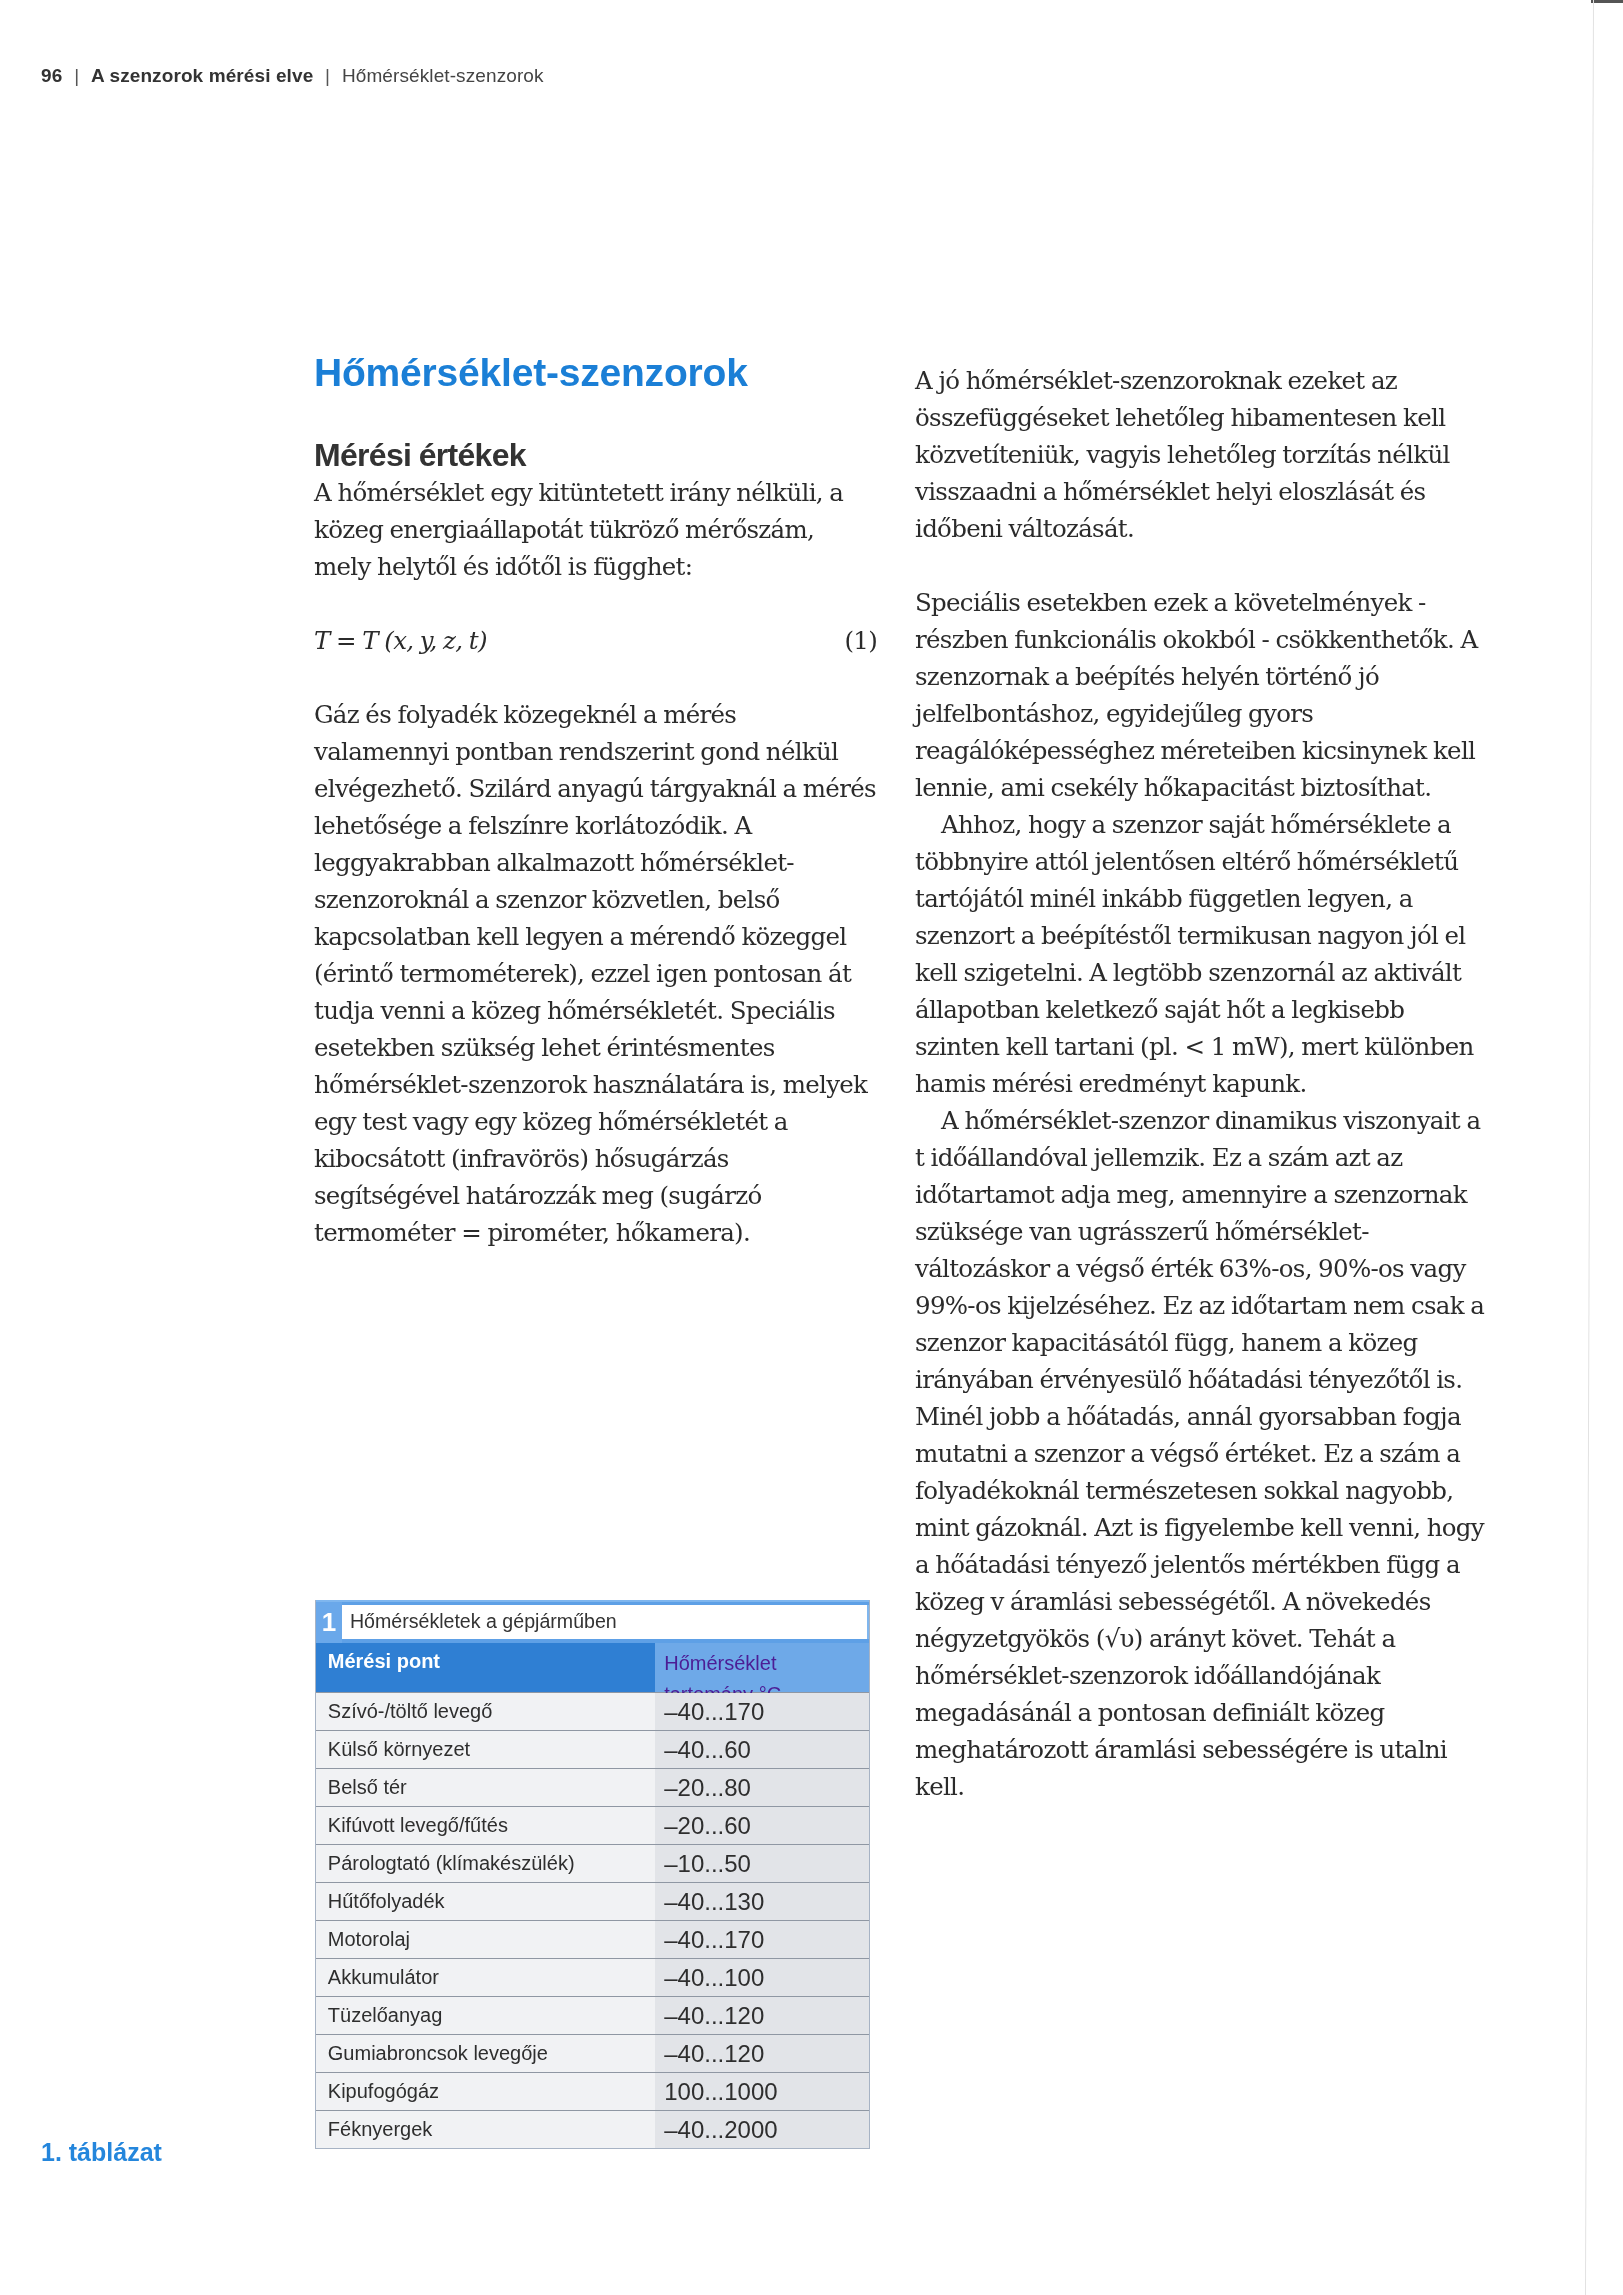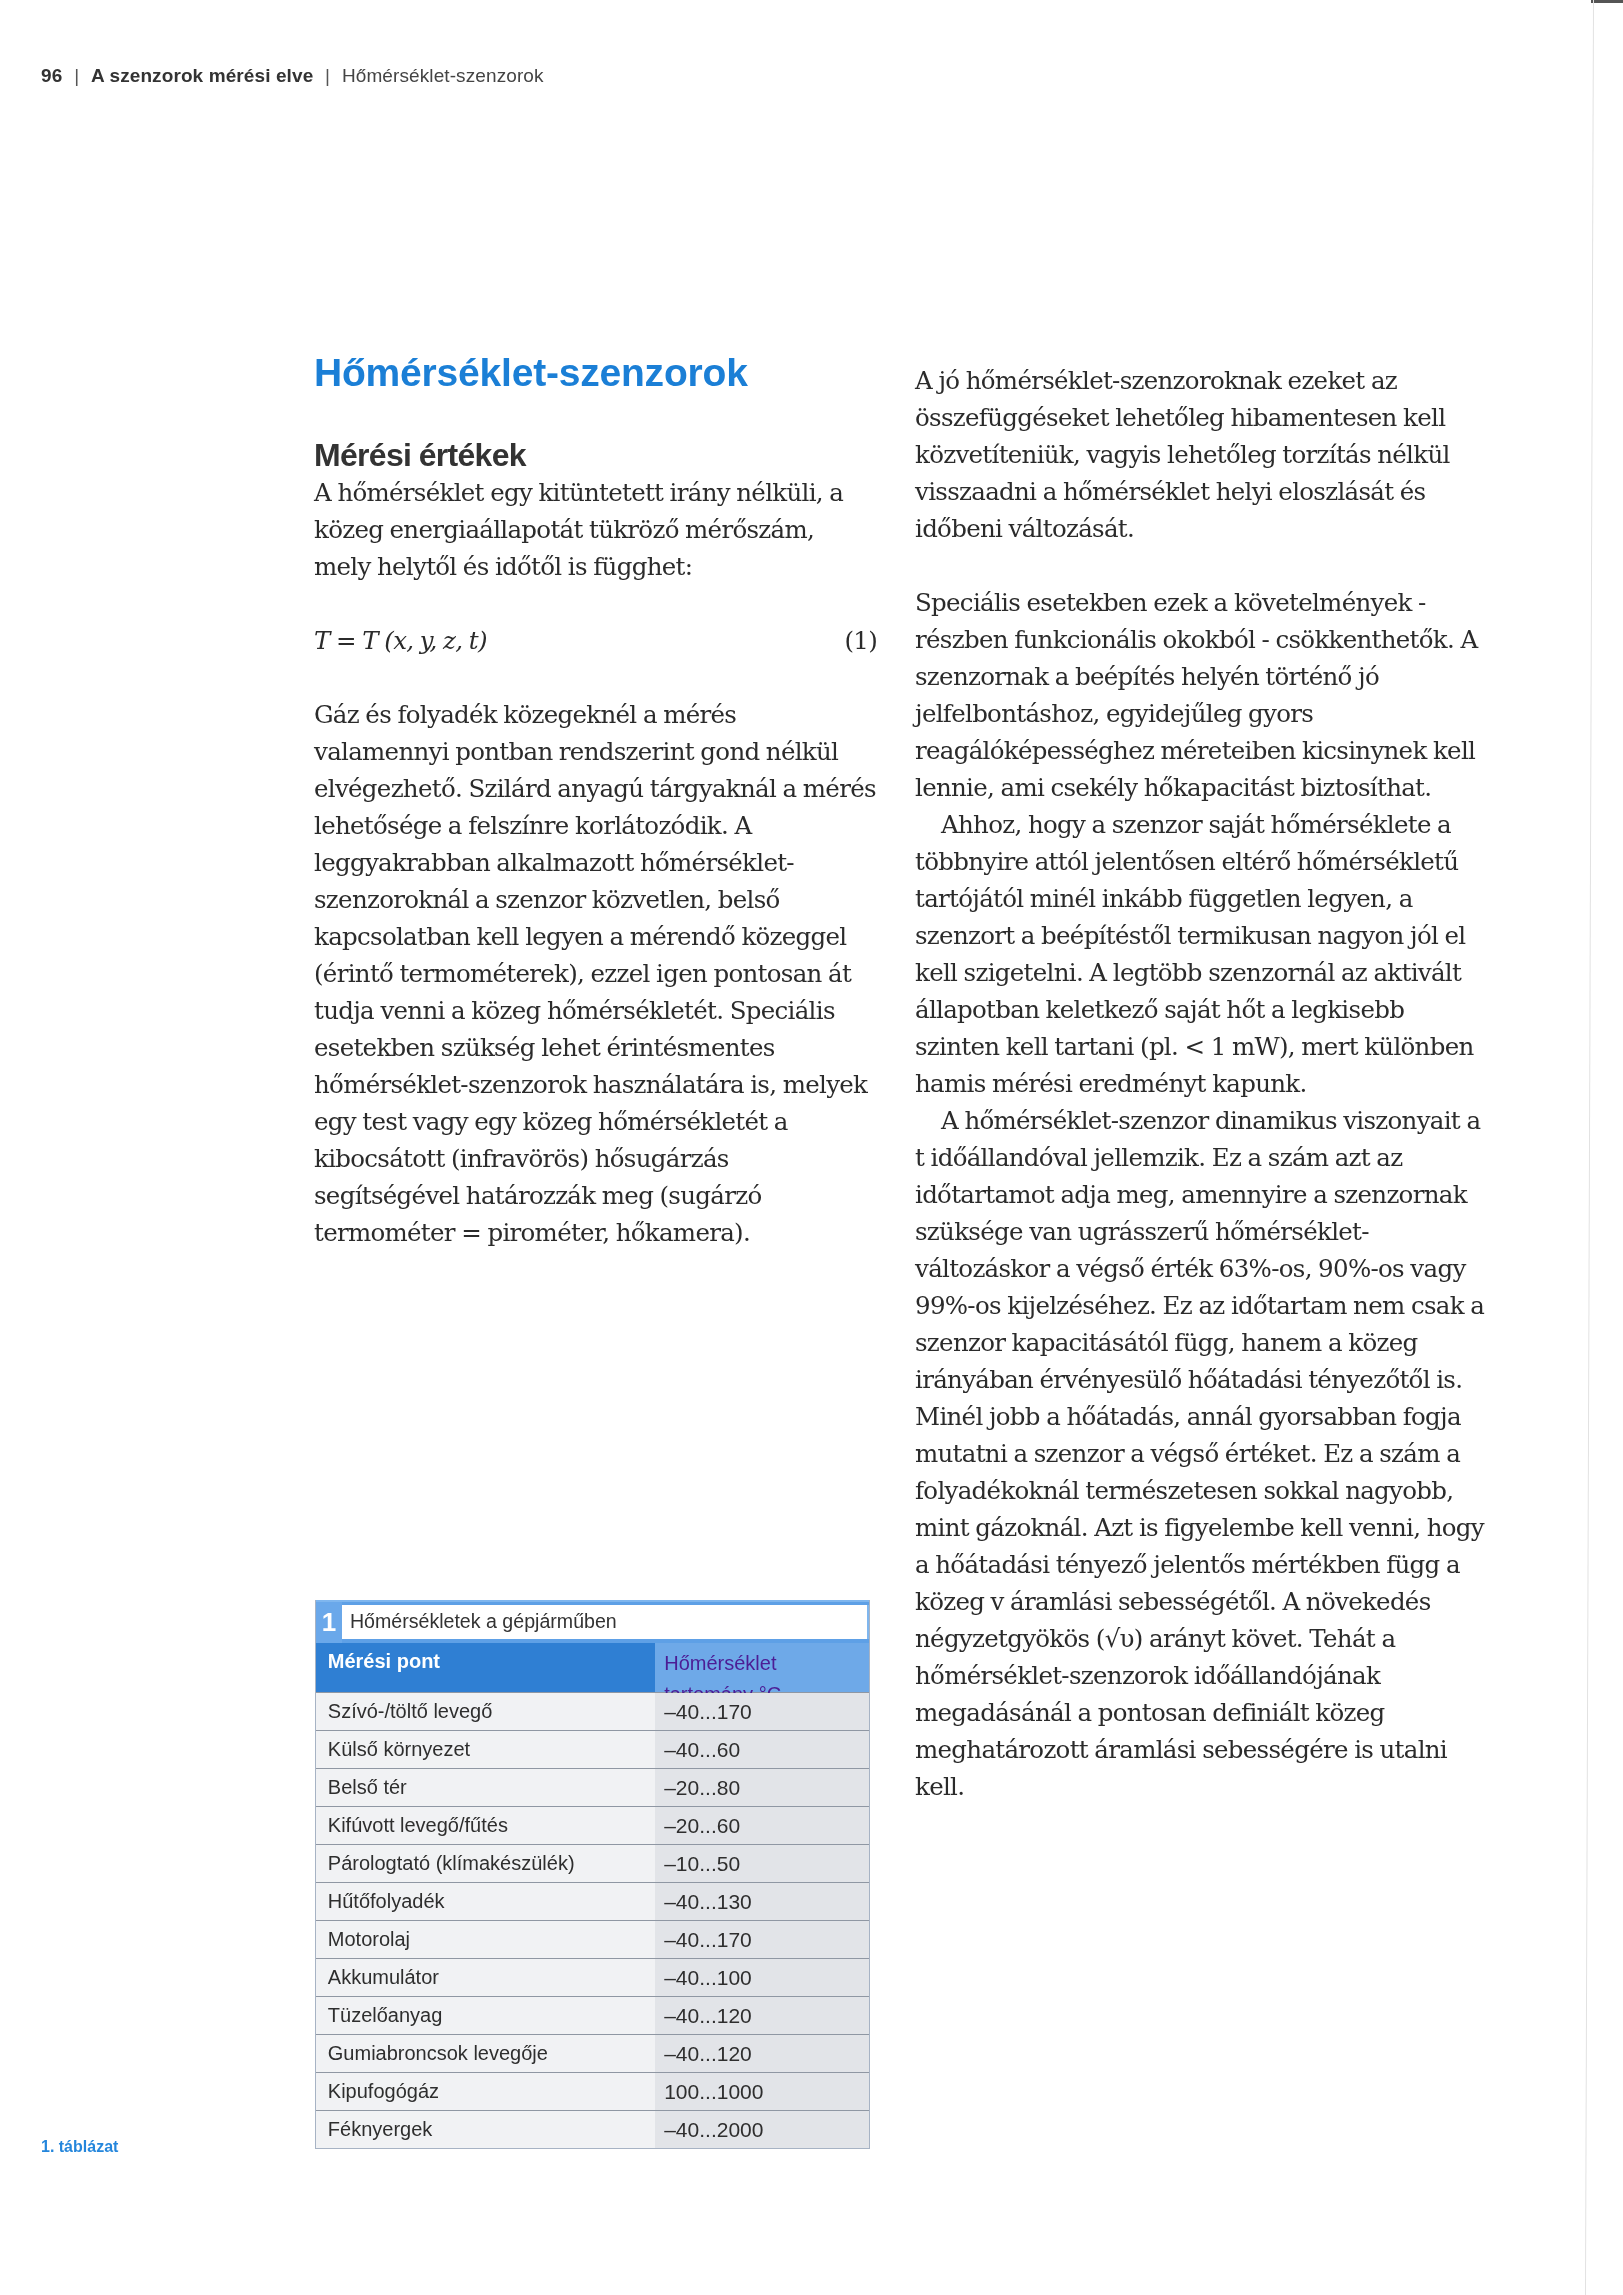--- a/index.html
+++ b/index.html
@@ -62,27 +62,27 @@
   .th-range {
     flex:1; background:#6ea9e8; color:#4c1d95; font-weight:normal; font-size:20px;
     padding:5.2px 0 0 9.2px; box-sizing:border-box; line-height:31px;
   }
   .tbl-row { display:flex; height:37px; border-top:1.3px solid #8f97a3; }
   .td-point {
     width:339px; background:#f1f2f4; font-size:20px; color:#2e2e2e;
     padding-left:11.8px; display:flex; align-items:center; box-sizing:border-box;
   }
   .td-range {
-    flex:1; background:#e2e4e8; font-size:21px; color:#2e2e2e;
+    flex:1; background:#e2e4e8; font-size:24px; color:#2e2e2e;
     padding-left:9.2px; display:flex; align-items:center; box-sizing:border-box;
   }
 
   .table-label {
     position:absolute; left:41px; top:2138px; font-family:"Liberation Sans", sans-serif;
-    font-weight:bold; color:#2486dc; font-size:16px;
+    font-weight:bold; color:#2486dc; font-size:25px;
   }
   .page-edge {
     position:absolute; left:1593px; top:0; width:1.3px; height:2295px; background:#e2e2e2;
     transform:rotate(0.2deg); transform-origin:top left;
   }
   .page-edge-top {
     position:absolute; left:1591px; top:0; width:32px; height:2.6px; background:#555;
   }
 </style>
 </head>

